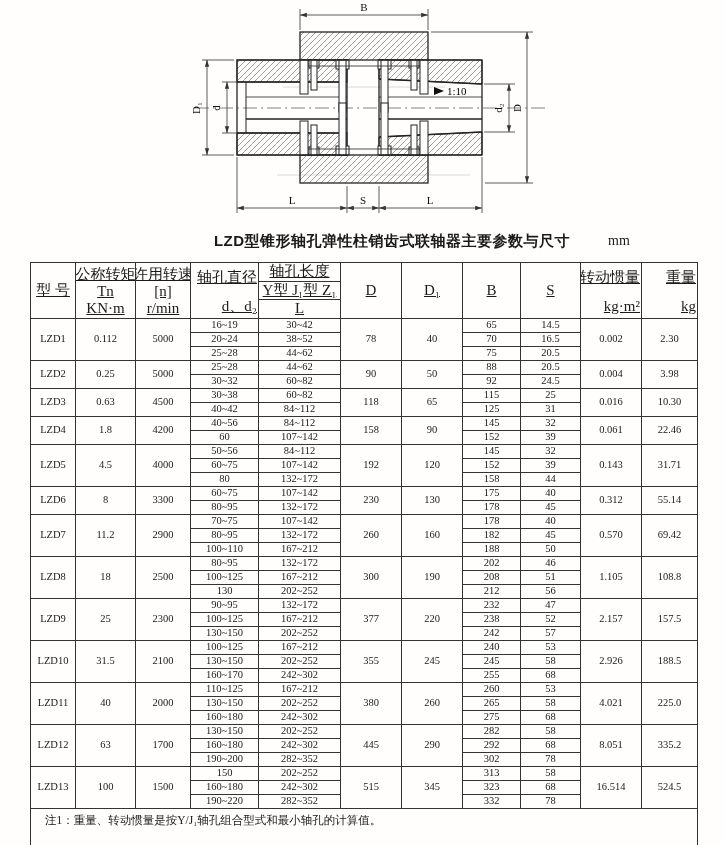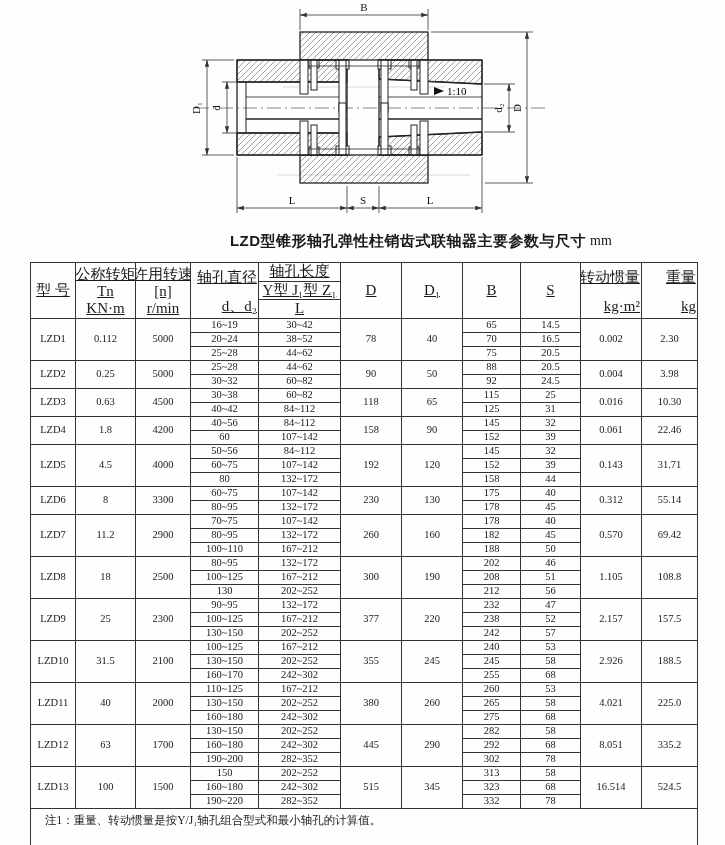--- a/index.html
+++ b/index.html
@@ -5,24 +5,24 @@
   html,body{margin:0;padding:0;background:#ffffff;}
   body{width:725px;height:845px;overflow:hidden;
        font-family:"Liberation Serif","DejaVu Serif",serif;color:#1a1a1a;}
   .page{position:relative;width:725px;height:845px;background:#fffefd;}
 
   
   .draw-wrap{width:725px;height:232px;}
 
   
   .title-row{position:relative;height:24px;margin-top:0px;}
-  .doc-title{position:absolute;left:408px;top:0;transform:translateX(-50%);
+  .doc-title{position:absolute;left:392px;top:0;transform:translateX(-50%);
              white-space:nowrap;font-size:15px;font-weight:bold;letter-spacing:0.5px;
              font-family:"Liberation Sans","DejaVu Sans",sans-serif;}
-  .unit{position:absolute;left:590px;top:1px;font-size:14px;
+  .unit{position:absolute;left:608px;top:1px;font-size:14px;
         font-family:"Liberation Serif","DejaVu Serif",serif;}
 
   
   table.params{border-collapse:collapse;table-layout:fixed;
                margin:6px 0 0 30px;width:667px;
                border:1.5px solid #222;border-bottom:3px solid #222;}
   .params td,.params th{border:1px solid #333;padding:0 1px;text-align:center;
         font-size:10.5px;font-weight:normal;line-height:1.15;
         font-family:"Liberation Serif","DejaVu Serif",serif;
         overflow:hidden;white-space:nowrap;}

